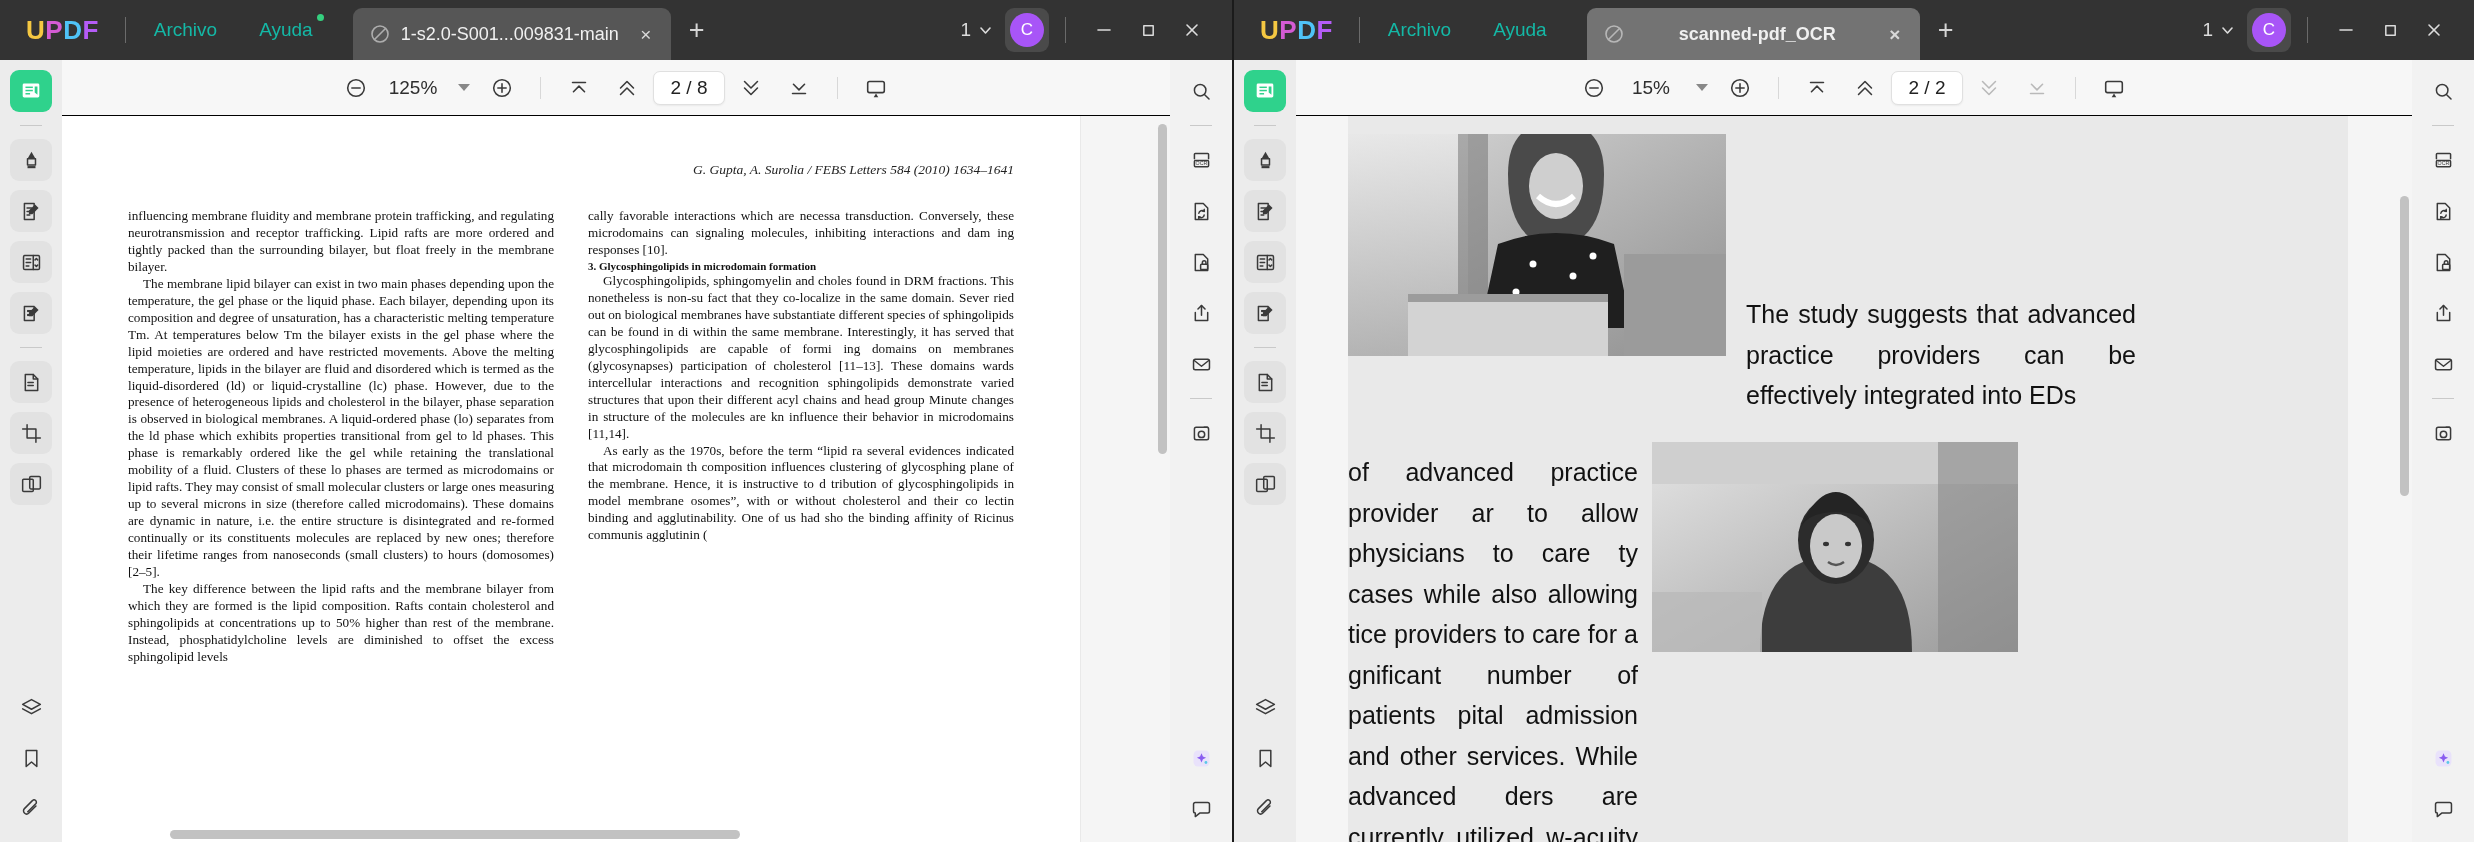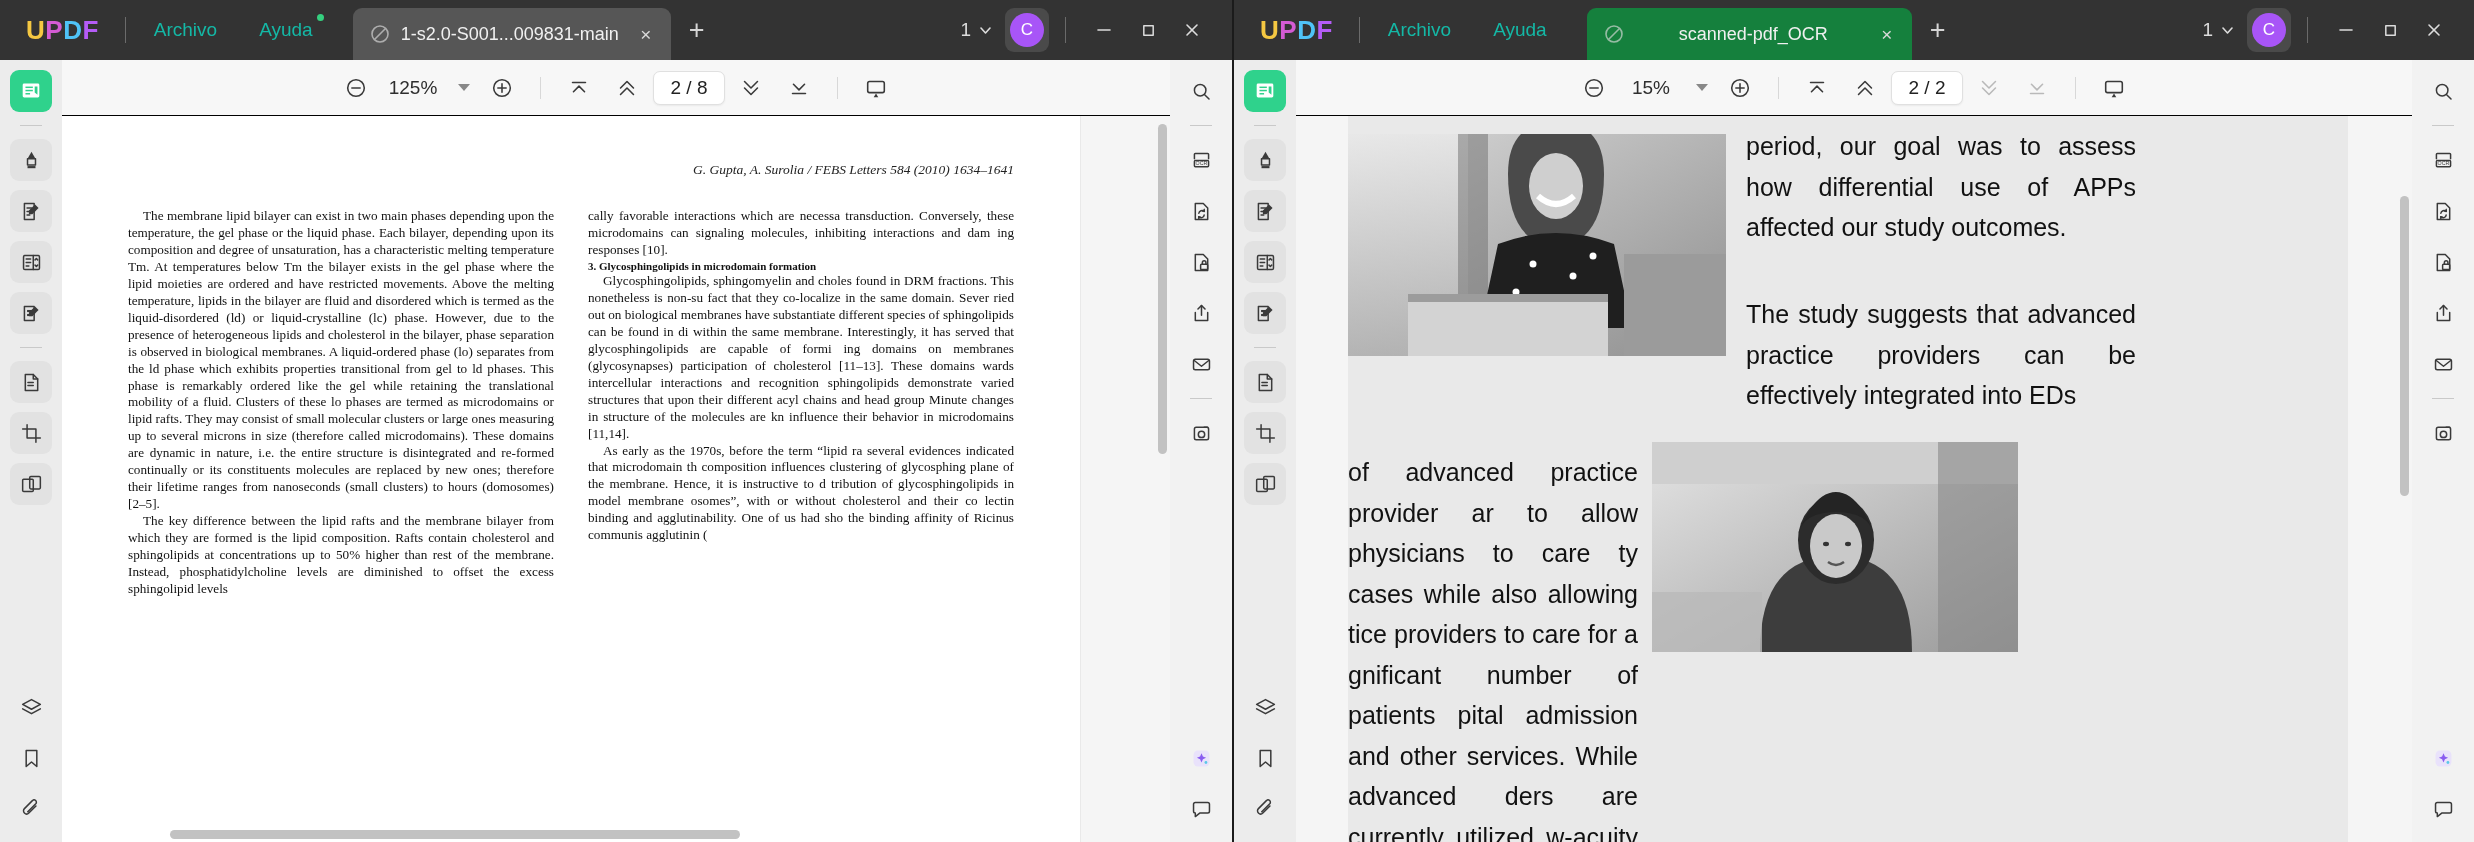--- a/index.html
+++ b/index.html
@@ -28,21 +28,21 @@
   .logo span:nth-child(4){ color:#b55cf7; }
   .logo-div { width:1px; height:26px; background:#6b6b6b; margin:0 26px; }
   .menu-item { color:#14b8a6; font-size:19px; margin-right:38px; position:relative; padding:6px 2px; cursor:default; }
   .menu-item .dot { position:absolute; top:1px; right:-9px; width:7px; height:7px; border-radius:50%; background:#35d07f; }
 
   .tab {
     display:flex; align-items:center; height:52px; margin-top:8px;
     background:#565656; border-radius:9px 9px 0 0; padding:0 14px 0 16px; max-width:330px;
     position: relative;
   }
-  .tab.tab2 { background:#15803d; }
+  .tab.tab2 { background:#737373;font-weight:bold; }
   .tab-ico { width:22px; height:22px; margin-right:10px; opacity:.65; flex:0 0 22px; }
   .tab-title { color:#f0f0f0; font-size:18px; white-space:nowrap; overflow:hidden; text-overflow:ellipsis; }
   .tab-close { margin-left:16px; color:#d9d9d9; font-size:19px; line-height:1; width:22px; text-align:center; }
   .tab-new { color:#d5d5d5; font-size:27px; margin-left:18px; font-weight:300; line-height:1; }
 
   .tb-right { margin-left:auto; display:flex; align-items:center; padding-right:18px; }
   .acct { color:#dcdcdc; font-size:19px; display:flex; align-items:center; gap:9px; margin-right:14px; }
   .chev-sm { width:11px; height:7px; }
   .avatar-wrap { width:44px; height:44px; border-radius:9px; display:flex; align-items:center; justify-content:center; background:#4a4a4a; }
   .avatar { width:34px; height:34px; border-radius:50%; background:#a855f7; color:#fff; font-size:17px; display:flex; align-items:center; justify-content:center; }
@@ -317,20 +317,21 @@
                 <polygon points="13,19 10.5,23 15.5,23" fill="#3a3a3a"></polygon>
               </svg>
           </div>
         </div>
 
         <div class="viewer">
           <div class="page-a">
             <div class="journal-head">G. Gupta, A. Surolia / FEBS Letters 584 (2010) 1634–1641</div>
             <div class="cols">
               <div class="col">
+                <p>influencing membrane fluidity and membrane protein trafficking, and regulating neurotransmission and receptor trafficking. Lipid rafts are more ordered and tightly packed than the surrounding bilayer, but float freely in the membrane bilayer.</p>
                 <p class="ind">The membrane lipid bilayer can exist in two main phases depending upon the temperature, the gel phase or the liquid phase. Each bilayer, depending upon its composition and degree of unsaturation, has a characteristic melting temperature Tm. At temperatures below Tm the bilayer exists in the gel phase where the lipid moieties are ordered and have restricted movements. Above the melting temperature, lipids in the bilayer are fluid and disordered which is termed as the liquid-disordered (ld) or liquid-crystalline (lc) phase. However, due to the presence of heterogeneous lipids and cholesterol in the bilayer, phase separation is observed in biological membranes. A liquid-ordered phase (lo) separates from the ld phase which exhibits properties transitional from gel to ld phases. This phase is remarkably ordered like the gel while retaining the translational mobility of a fluid. Clusters of these lo phases are termed as microdomains or lipid rafts. They may consist of small molecular clusters or large ones measuring up to several microns in size (therefore called microdomains). These domains are dynamic in nature, i.e. the entire structure is disintegrated and re-formed continually or its constituents molecules are replaced by new ones; therefore their lifetime ranges from nanoseconds (small clusters) to hours (domosomes) [2–5].</p>
                 <p class="ind">The key difference between the lipid rafts and the membrane bilayer from which they are formed is the lipid composition. Rafts contain cholesterol and sphingolipids at concentrations up to 50% higher than rest of the membrane. Instead, phosphatidylcholine levels are diminished to offset the excess sphingolipid levels</p>
               </div>
               <div class="col">
                 <p>cally favorable interactions which are necessa transduction. Conversely, these microdomains can signaling molecules, inhibiting interactions and dam ing responses [10].</p>
                 <p class="sec-h">3. Glycosphingolipids in microdomain formation</p>
                 <p class="ind">Glycosphingolipids, sphingomyelin and choles found in DRM fractions. This nonetheless is non-su fact that they co-localize in the same domain. Sever ried out on biological membranes have substantiate different species of sphingolipids can be found in di within the same membrane. Interestingly, it has served that glycosphingolipids are capable of formi ing domains on membranes (glycosynapses) participation of cholesterol [11–13]. These domains wards intercellular interactions and recognition sphingolipids demonstrate varied structures that upon their different acyl chains and head group Minute changes in structure of the molecules are kn influence their behavior in microdomains [11,14].</p>
                 <p class="ind">As early as the 1970s, before the term “lipid ra several evidences indicated that microdomain th composition influences clustering of glycosphing plane of the membrane. Hence, it is instructive to d tribution of glycosphingolipids in model membrane osomes”, with or without cholesterol and their co lectin binding and agglutinability. One of us had sho the binding affinity of Ricinus communis agglutinin (</p>
               </div>
             </div>
@@ -635,21 +636,20 @@
                 <circle cx="205" cy="165" r="3.5" fill="#fff"></circle>
                   <circle cx="245" cy="122" r="3.5" fill="#fff"></circle>
                 <circle cx="168" cy="158" r="3.5" fill="#fff"></circle>
                   <circle cx="238" cy="175" r="3.5" fill="#fff"></circle>
                 <rect x="60" y="160" width="200" height="62" fill="#d3d3d3"></rect>
                 <rect x="60" y="160" width="200" height="8" fill="#9c9c9c"></rect>
                 <rect x="276" y="120" width="102" height="102" fill="#9b9b9b"></rect>
               </svg>
             </div>
 
-            <div class="ocr-col" style="left:398px;top:10px;width:390px;">period, our goal was to assess how differential use of APPs affected our study outcomes.</div>
 
             <div class="ocr-col" style="left:398px;top:178px;width:390px;">The study suggests that advanced practice providers can be effectively integrated into EDs</div>
 
             <div class="ocr-col" style="left:0px;top:336px;width:290px;">of advanced practice provider ar to allow physicians to care ty cases while also allowing tice providers to care for a gnificant number of patients pital admission and other services. While advanced ders are currently utilized w-acuity cases, the finding of</div>
 
             <div class="photo" style="left:304px;top:326px;width:366px;height:210px;">
               <svg class="ph-g" viewBox="0 0 366 210" preserveAspectRatio="none">
                 <defs>
                   <linearGradient id="bg2" x1="0" y1="0" x2="1" y2="1">
                     <stop offset="0" stop-color="#e4e4e4"></stop>

